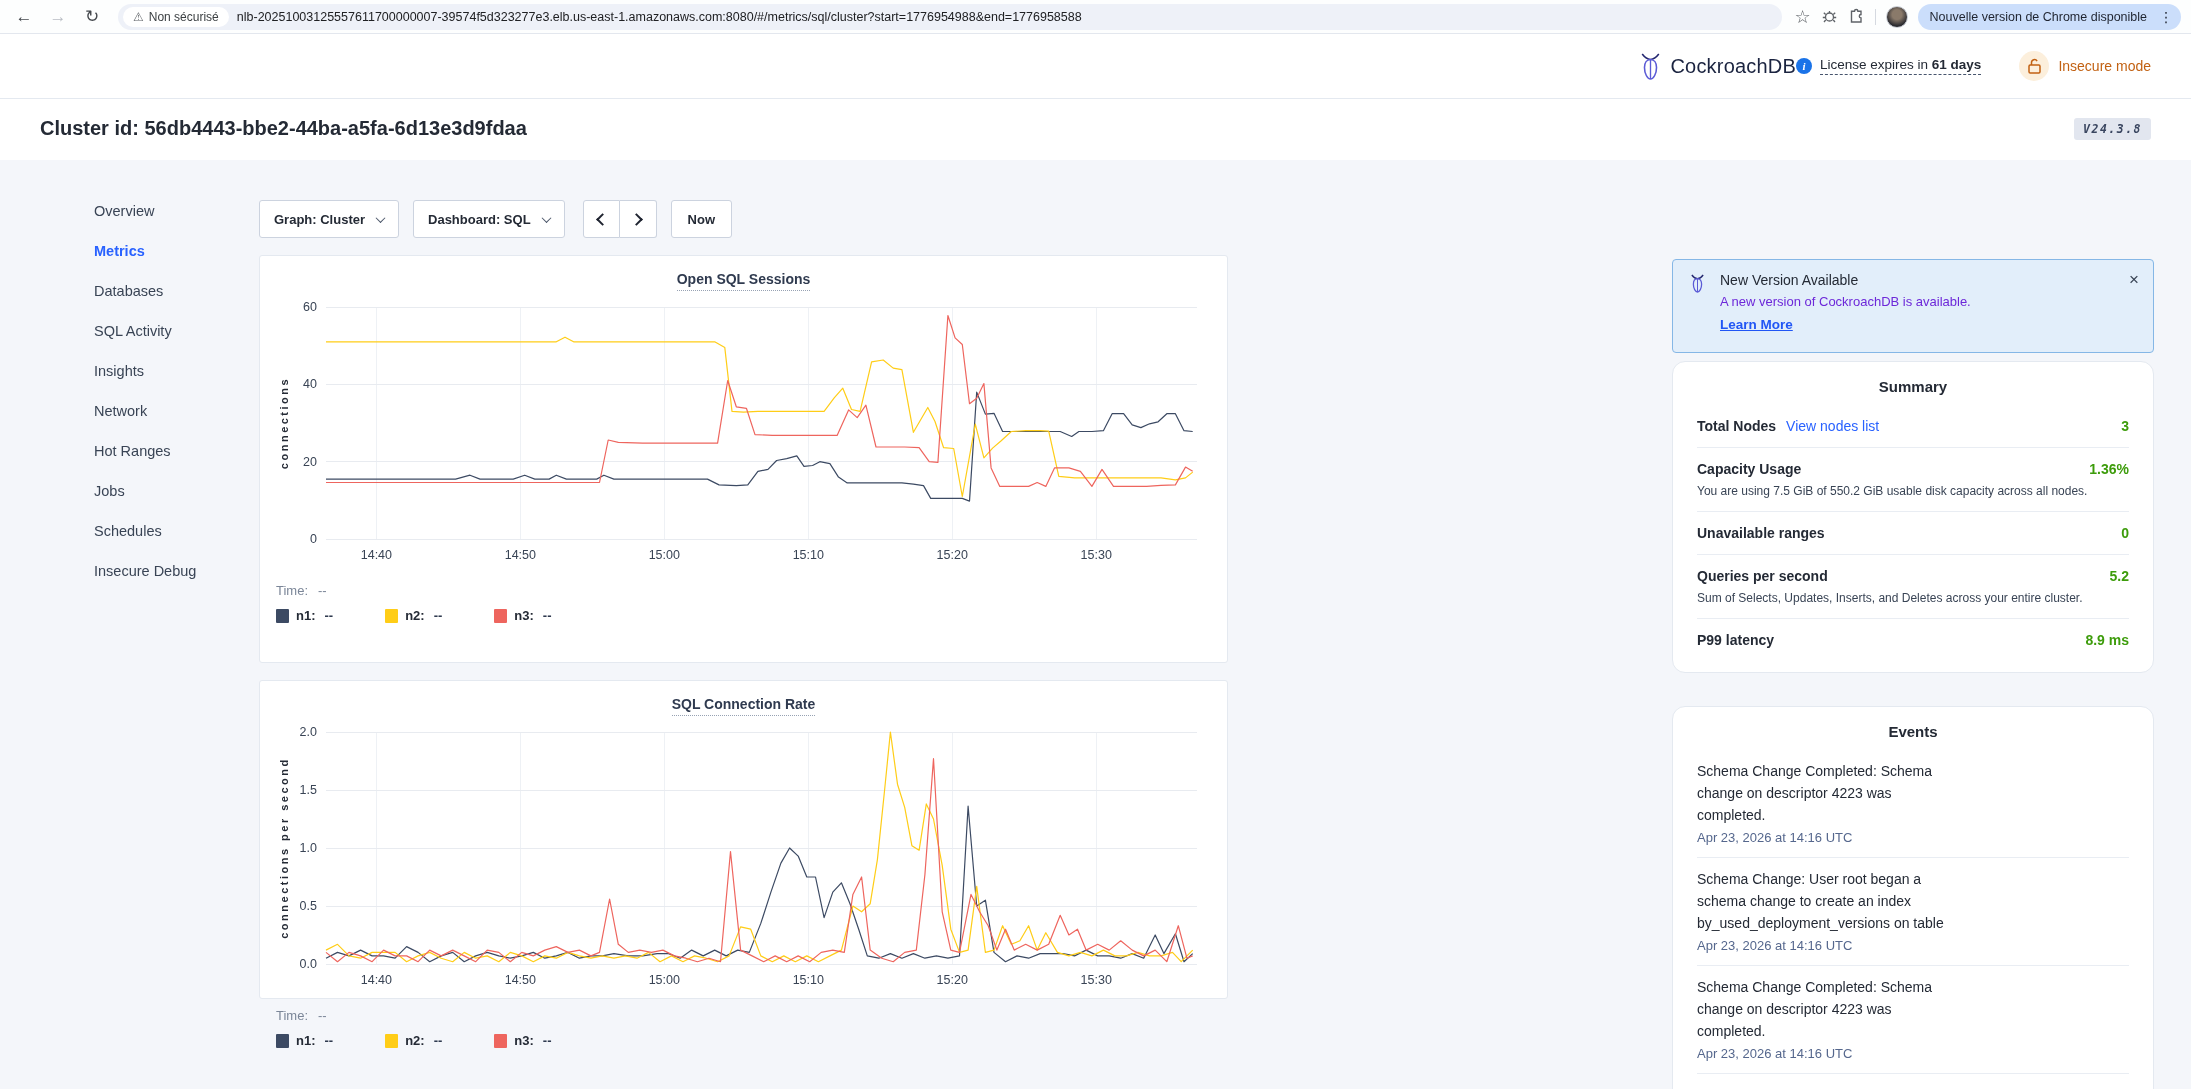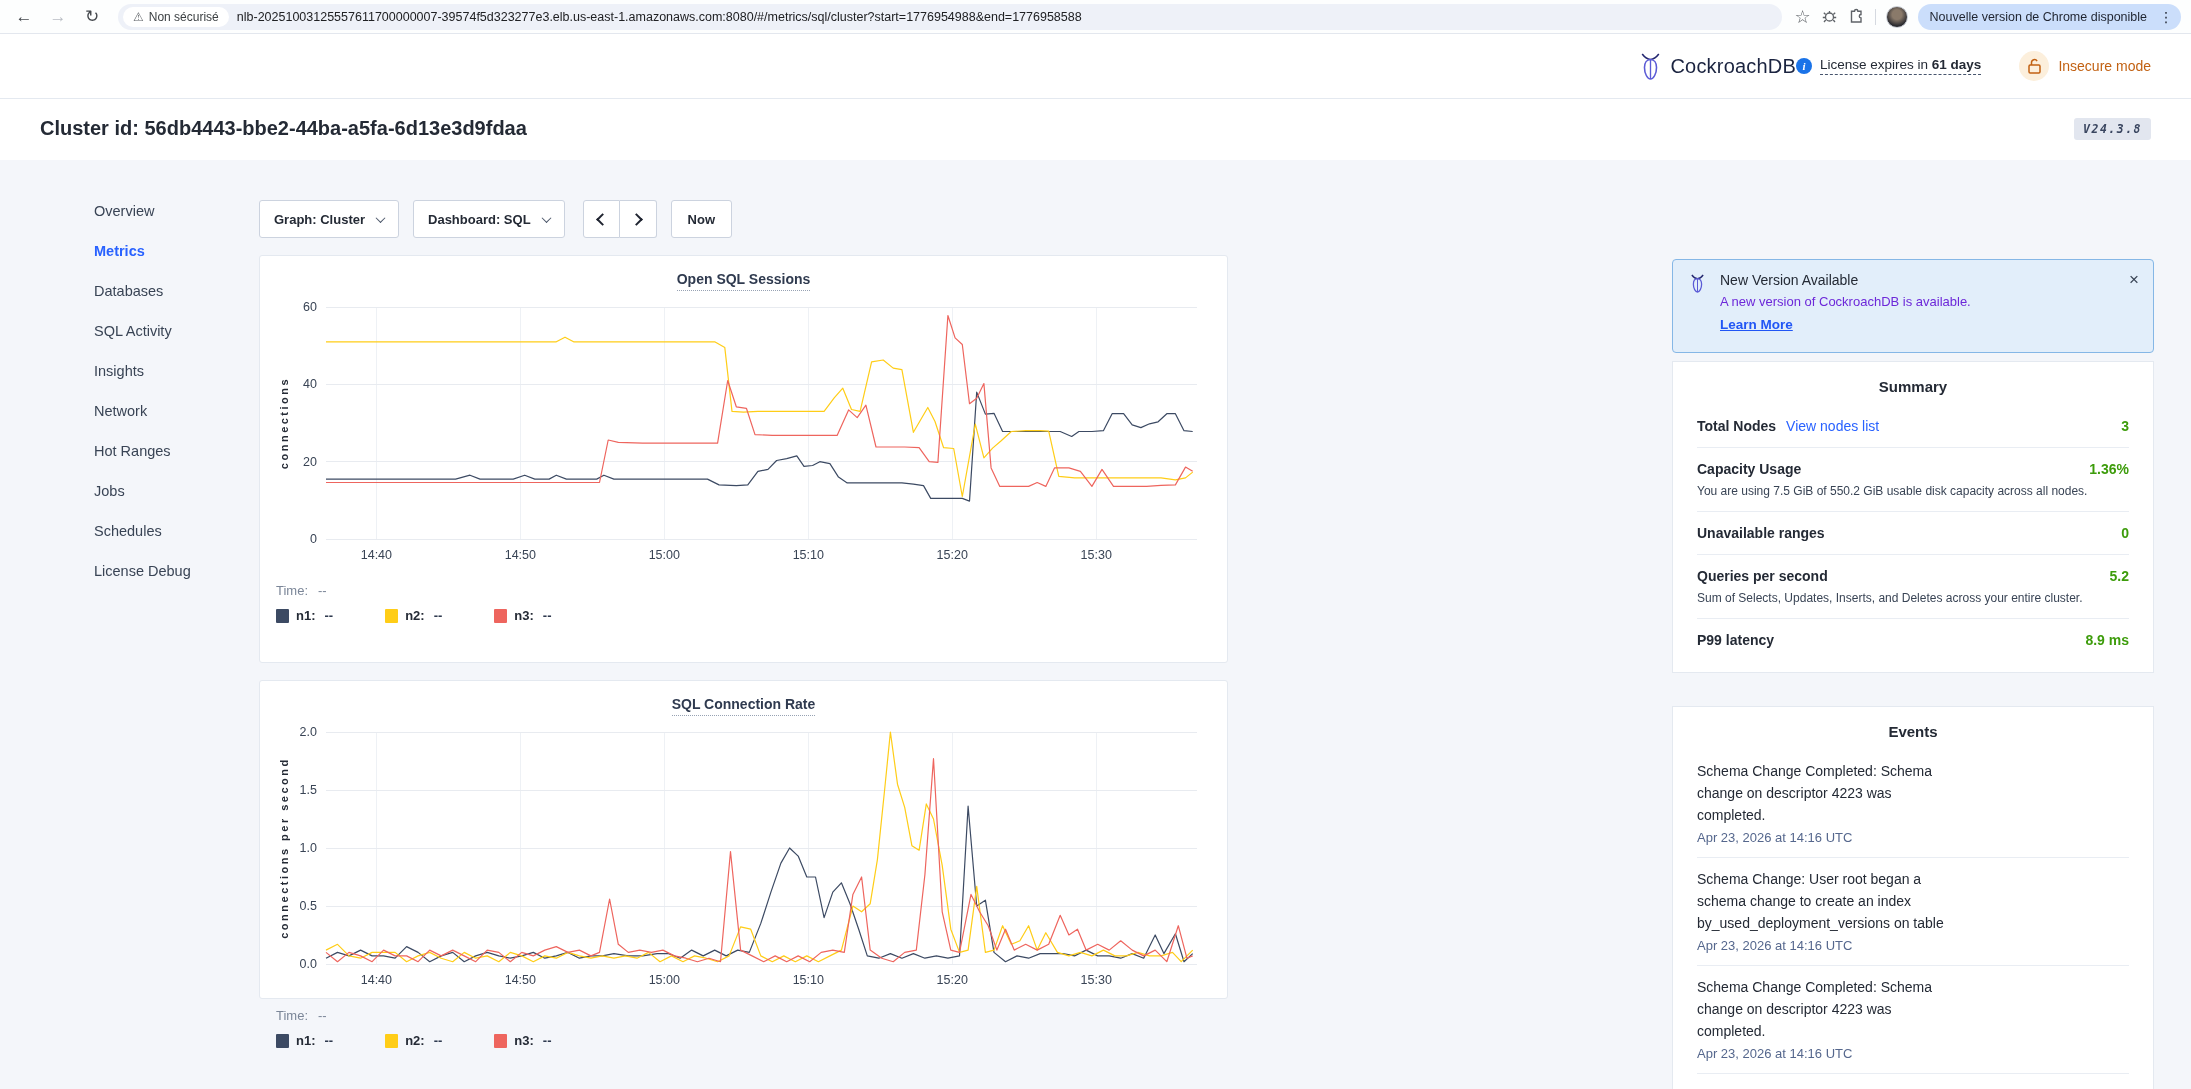--- a/index.html
+++ b/index.html
@@ -75,21 +75,21 @@
   .leg-val{ font-weight:bold; color:#2f3a4f; margin-left:2px;}
 
   
   .alert{ background:#e2eefa; border:1px solid #85b7e6; border-radius:4px; padding:12px 14px 14px 16px; display:flex; gap:14px; margin-bottom:8px; position:relative; height:94px;}
   .alert-body{ flex:1;}
   .alert-title{ font-size:14px; color:#242a35; margin-bottom:6px;}
   .alert-text{ font-size:13px; color:#6d28d9; margin-bottom:6px;}
   .alert-link{ font-size:13.5px; color:#2156f5; text-decoration:underline; font-weight:bold; cursor:pointer;}
   .alert-close{ position:absolute; right:14px; top:10px; font-size:17px; color:#394455; cursor:pointer;}
 
-  .card{ background:#fff; border:1px solid #e4e9f0; border-radius:0; padding:16px 24px 8px 24px;}
+  .card{ background:#fff; border:1px solid #e4e9f0; border-radius:13px; padding:16px 24px 8px 24px;}
   .card.summary{ margin-bottom:33px; height:312px;}
   .card-title{ text-align:center; font-size:15px; font-weight:bold; color:#242a35; margin-bottom:10px;}
   .sum-row{ padding:13px 0; border-bottom:1px solid #e9edf3;}
   .sum-row:last-child{ border-bottom:none;}
   .sum-line{ display:flex; align-items:baseline;}
   .sum-label{ font-size:14px; font-weight:bold; color:#242a35;}
   .sum-link{ font-size:14px; color:#2962ff; margin-left:10px; cursor:pointer;}
   .sum-value{ margin-left:auto; font-size:14px; font-weight:bold; color:#3d9c0b;}
   .sum-sub{ font-size:12px; color:#394455; margin-top:7px; white-space:nowrap;}
 
@@ -172,21 +172,21 @@
   <div class="sidebar">
     <div class="side-item">Overview</div>
     <div class="side-item active">Metrics</div>
     <div class="side-item">Databases</div>
     <div class="side-item">SQL Activity</div>
     <div class="side-item">Insights</div>
     <div class="side-item">Network</div>
     <div class="side-item">Hot Ranges</div>
     <div class="side-item">Jobs</div>
     <div class="side-item">Schedules</div>
-    <div class="side-item">License Debug</div>
+    <div class="side-item">Insecure Debug</div>
   </div>
 
   <div class="content">
 
     <div class="toolbar">
       <div class="tb-btn gap14">
         <span>Graph: Cluster</span>
         <span class="caret"></span>
       </div>
       <div class="tb-btn gap18">

